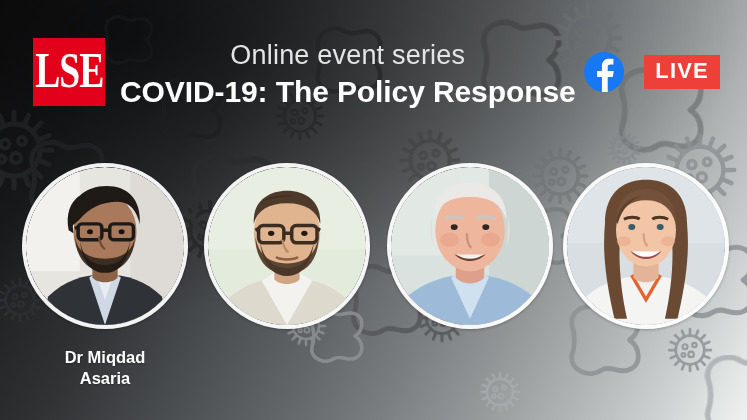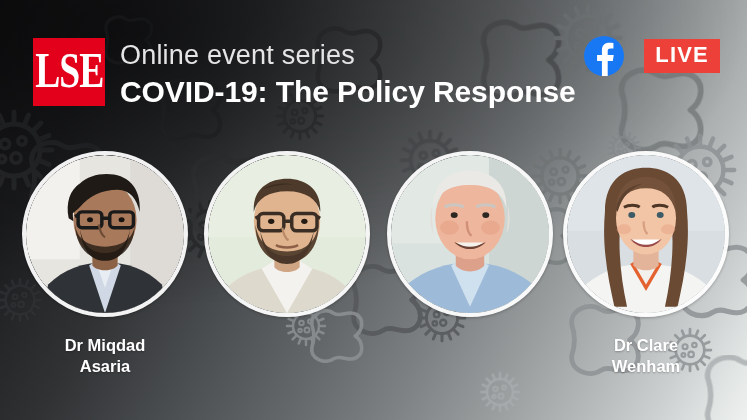--- a/index.html
+++ b/index.html
@@ -46,20 +46,21 @@
     inset: 0;
     pointer-events: none;
   }
   .virus-layer svg { display: block; width: 747px; height: 420px; }
 
   
   .header {
     position: absolute;
     top: 0; left: 0; right: 0;
     height: 140px;
+    text-align: center;
   }
   .lse-logo {
     position: absolute;
     left: 33px;
     top: 38px;
     width: 72px;
     height: 68px;
     background: #e3001b;
     display: flex;
     align-items: center;
@@ -96,21 +97,21 @@
     letter-spacing: -0.1px;
     line-height: 1.2;
     margin-top: 2px;
     white-space: nowrap;
   }
 
   
   .fb-live {
     position: absolute;
     right: 27px;
-    top: 36px;
+    top: 52px;
     height: 40px;
     display: flex;
     align-items: center;
     gap: 20px;
   }
   .fb-circle {
     width: 40px;
     height: 40px;
     border-radius: 50%;
     background: #1877f2;
@@ -129,21 +130,21 @@
     box-sizing: border-box;
     display: flex;
     align-items: center;
     line-height: 1;
   }
 
   
   .speakers {
     position: absolute;
     left: 0;
-    top: 151px;
+    top: 163px;
     width: 646px;
     height: 240px;
   }
   .speaker {
     position: absolute;
     top: 0;
     width: 172px;
     text-align: center;
   }
   .avatar {
@@ -468,18 +469,16 @@
 
               <path d="M40 53 C45 60 55 60 60 53 C55 57 45 57 40 53 Z" fill="#9b4a4a"></path>
               <path d="M41.4 53.5 C46 58 54 58 58.6 53.5 Z" fill="#ffffff"></path>
 
               <ellipse cx="36" cy="47" rx="4.5" ry="3.2" fill="#e8a184" opacity="0.5"></ellipse>
               <ellipse cx="64" cy="47" rx="4.5" ry="3.2" fill="#e8a184" opacity="0.5"></ellipse>
             </g>
           </svg>
         </div>
       </div>
-      <div class="speaker-name">Dr Clare
-Wenham</div>
     </div>
 
   </div>
 </div>
 
 </body></html>

